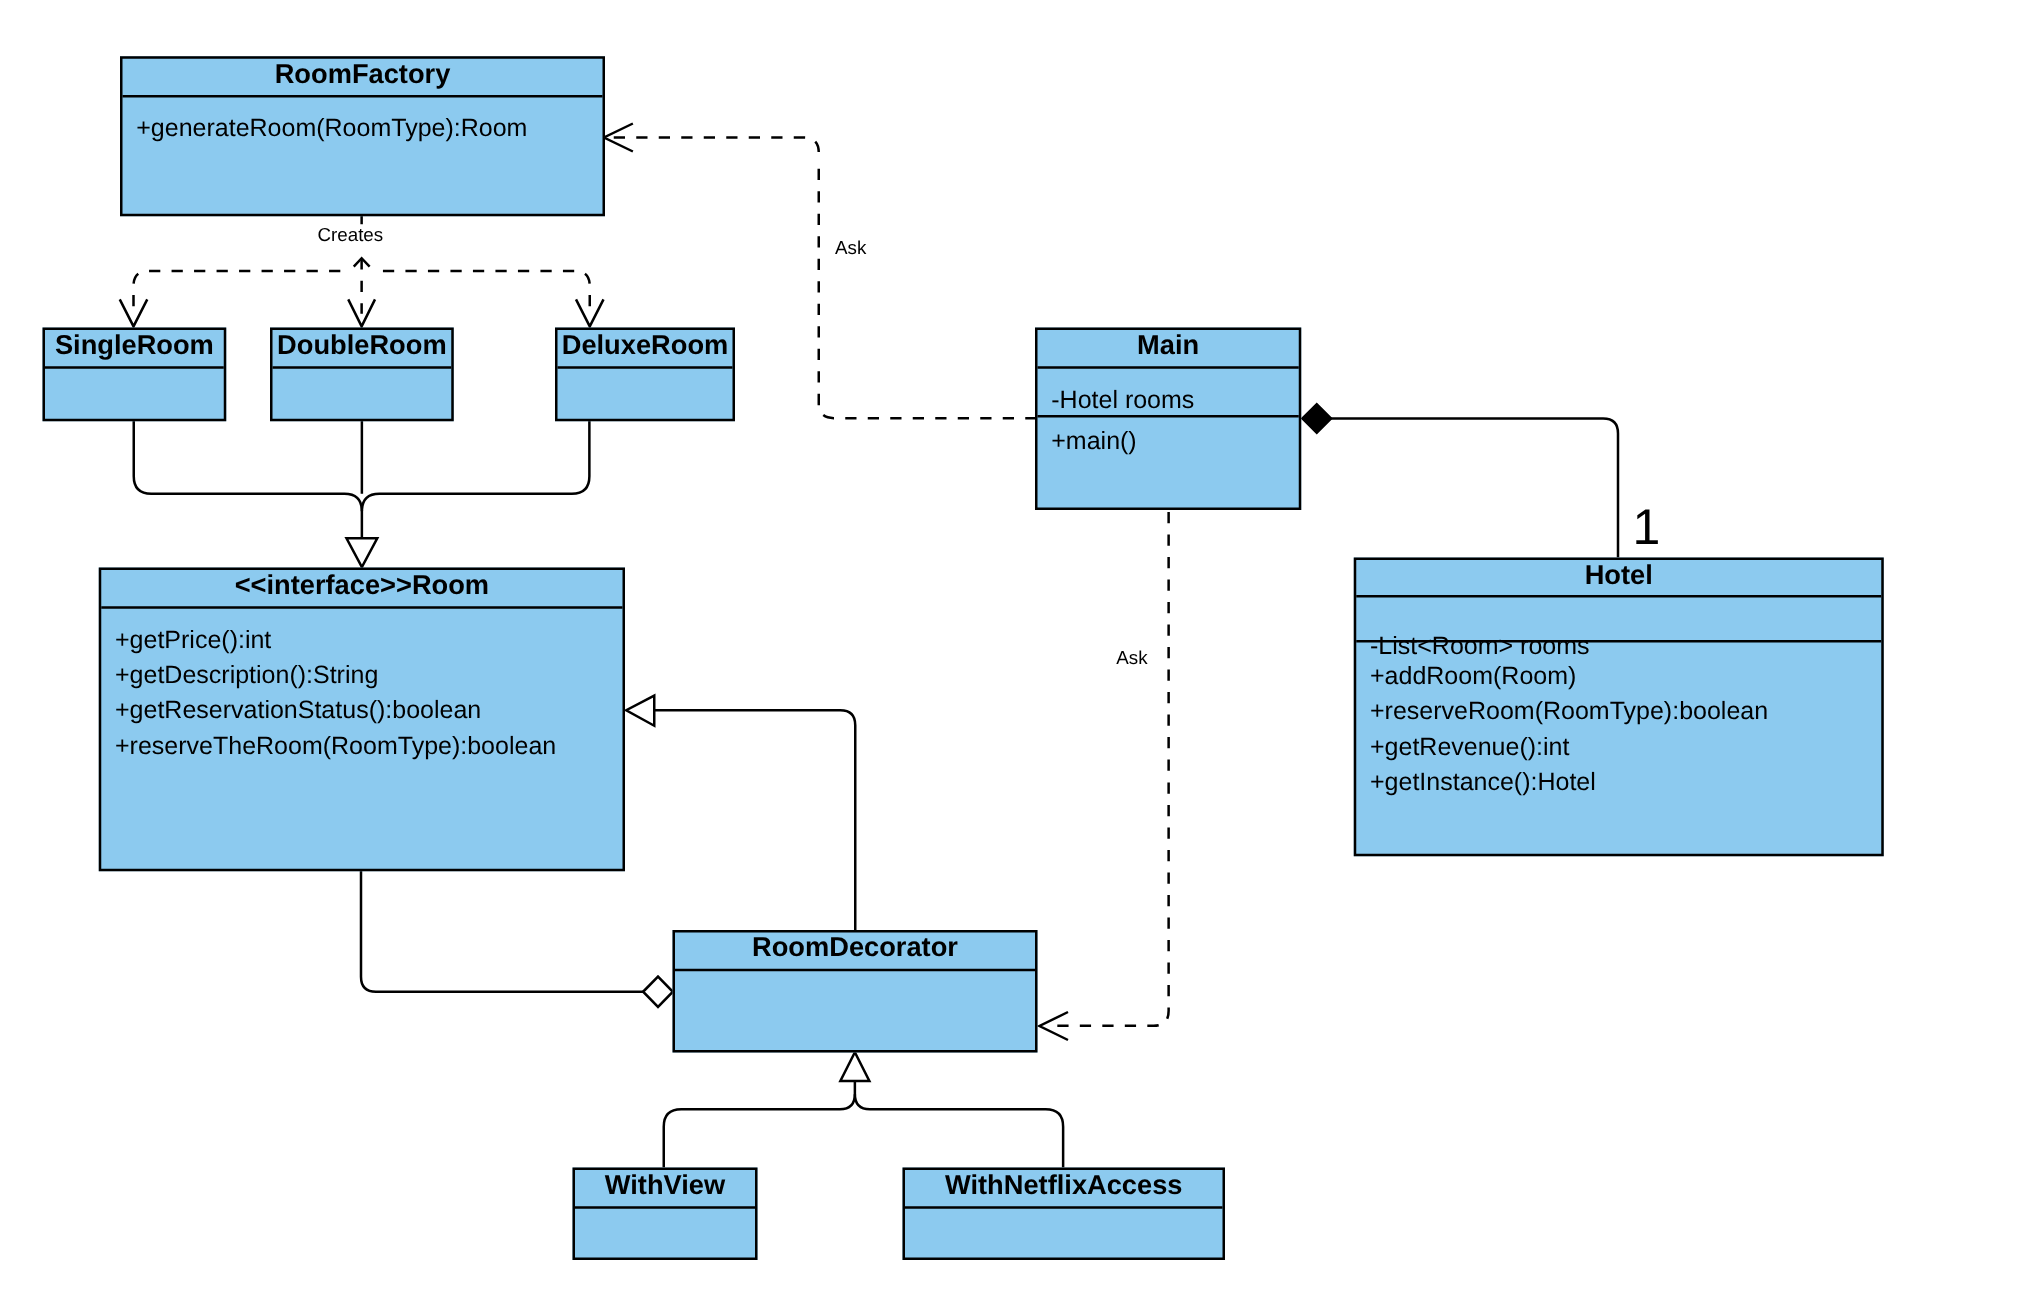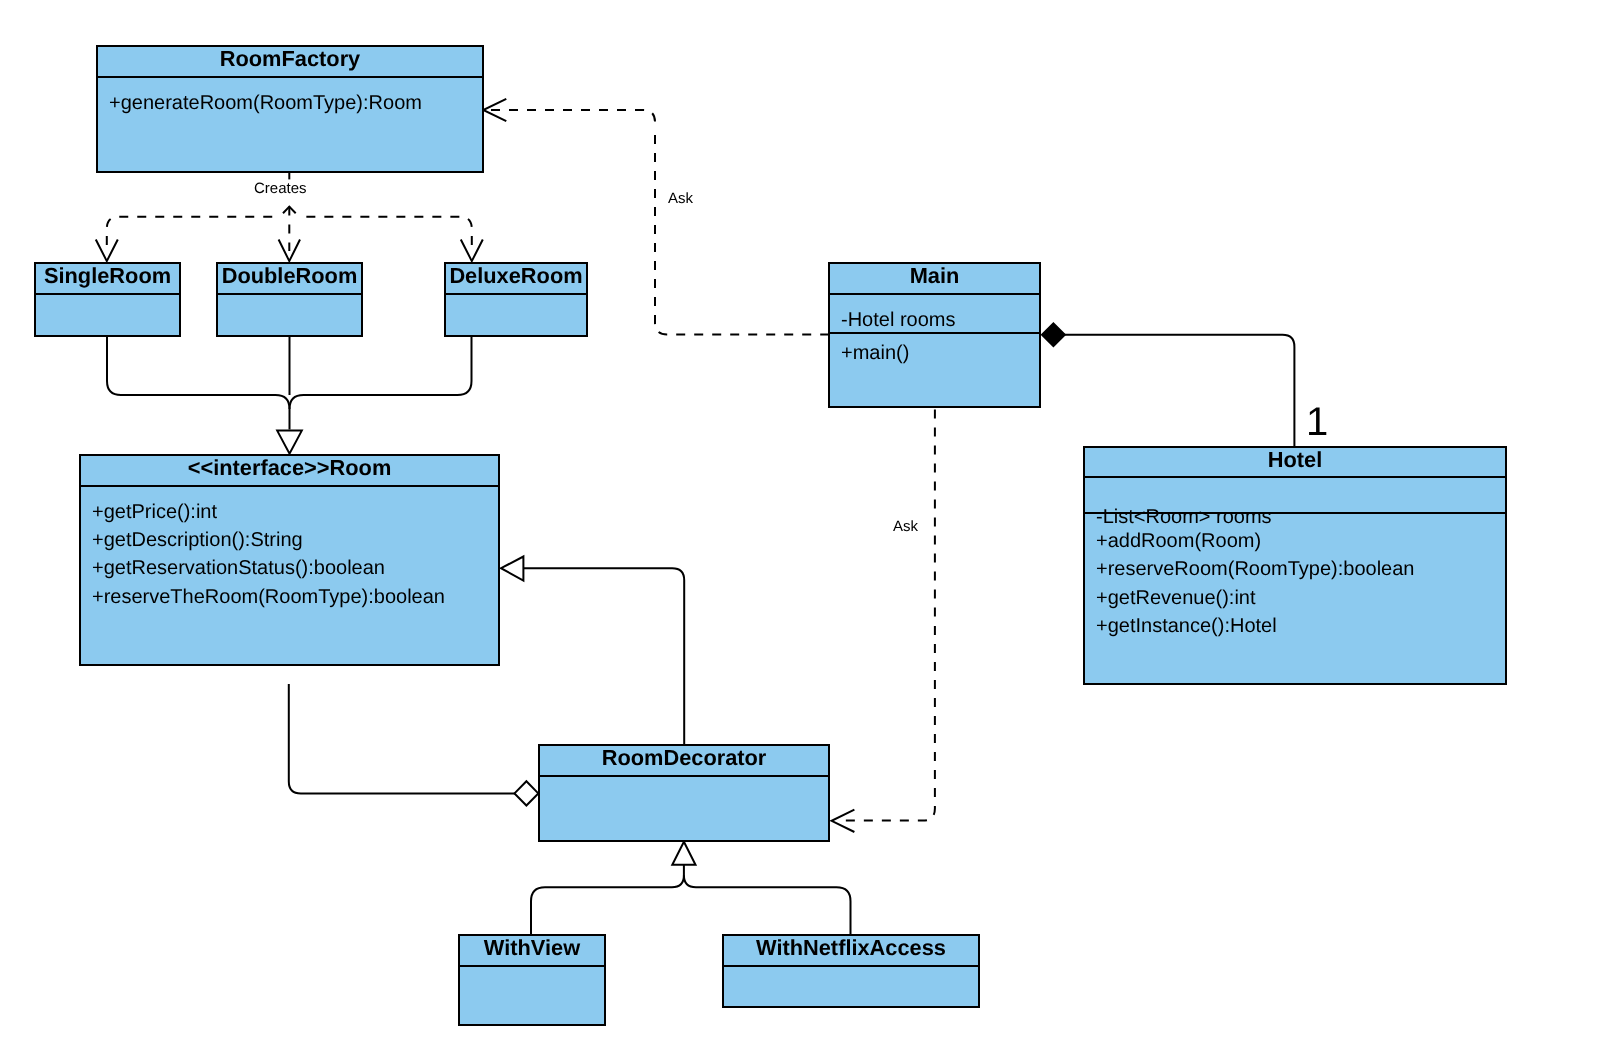--- a/index.html
+++ b/index.html
@@ -81,21 +81,21 @@
   <div class="uml-class" style="left:216px;top:262px;width:147px;height:75px;">
     <div class="cls-title">DoubleRoom</div>
     <div class="cls-sec last"></div>
   </div>
 
   <div class="uml-class" style="left:399px;top:262px;width:144px;height:75px;margin-left:45px;">
     <div class="cls-title">DeluxeRoom</div>
     <div class="cls-sec last"></div>
   </div>
 
-  <div class="uml-class" style="left:79px;top:454px;width:421px;height:212px;">
+  <div class="uml-class" style="left:79px;top:454px;width:421px;height:243px;">
     <div class="cls-title">&lt;&lt;interface&gt;&gt;Room</div>
     <div class="cls-sec last">
       <div class="cls-row">+getPrice():int</div>
       <div class="cls-row">+getDescription():String</div>
       <div class="cls-row">+getReservationStatus():boolean</div>
       <div class="cls-row">+reserveTheRoom(RoomType):boolean</div>
     </div>
   </div>
 
   <div class="uml-class" style="left:828px;top:262px;width:213px;height:146px;">
@@ -119,21 +119,21 @@
       <div class="cls-row">+getRevenue():int</div>
       <div class="cls-row">+getInstance():Hotel</div>
     </div>
   </div>
 
   <div class="uml-class" style="left:538px;top:744px;width:292px;height:98px;">
     <div class="cls-title">RoomDecorator</div>
     <div class="cls-sec last"></div>
   </div>
 
-  <div class="uml-class" style="left:458px;top:934px;width:148px;height:92px;">
+  <div class="uml-class" style="left:458px;top:934px;width:148px;height:74px;">
     <div class="cls-title">WithView</div>
     <div class="cls-sec last"></div>
   </div>
 
   <div class="uml-class" style="left:722px;top:934px;width:258px;height:74px;">
     <div class="cls-title">WithNetflixAccess</div>
     <div class="cls-sec last"></div>
   </div>
 
   <div class="edge-label" style="left:254px;top:181px;">Creates</div>

